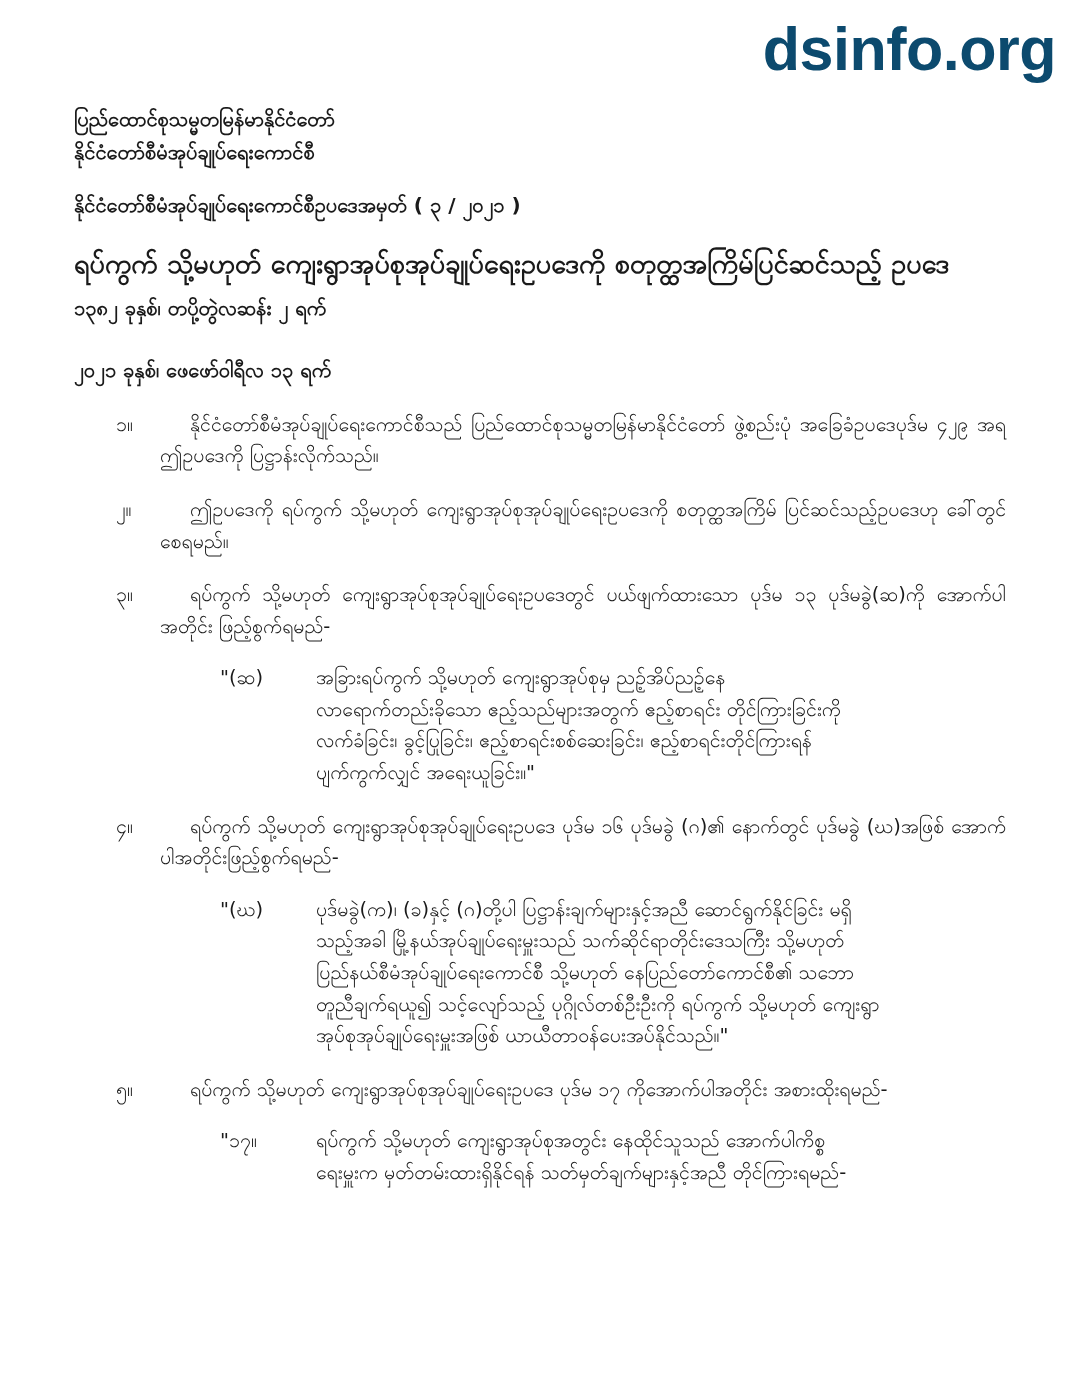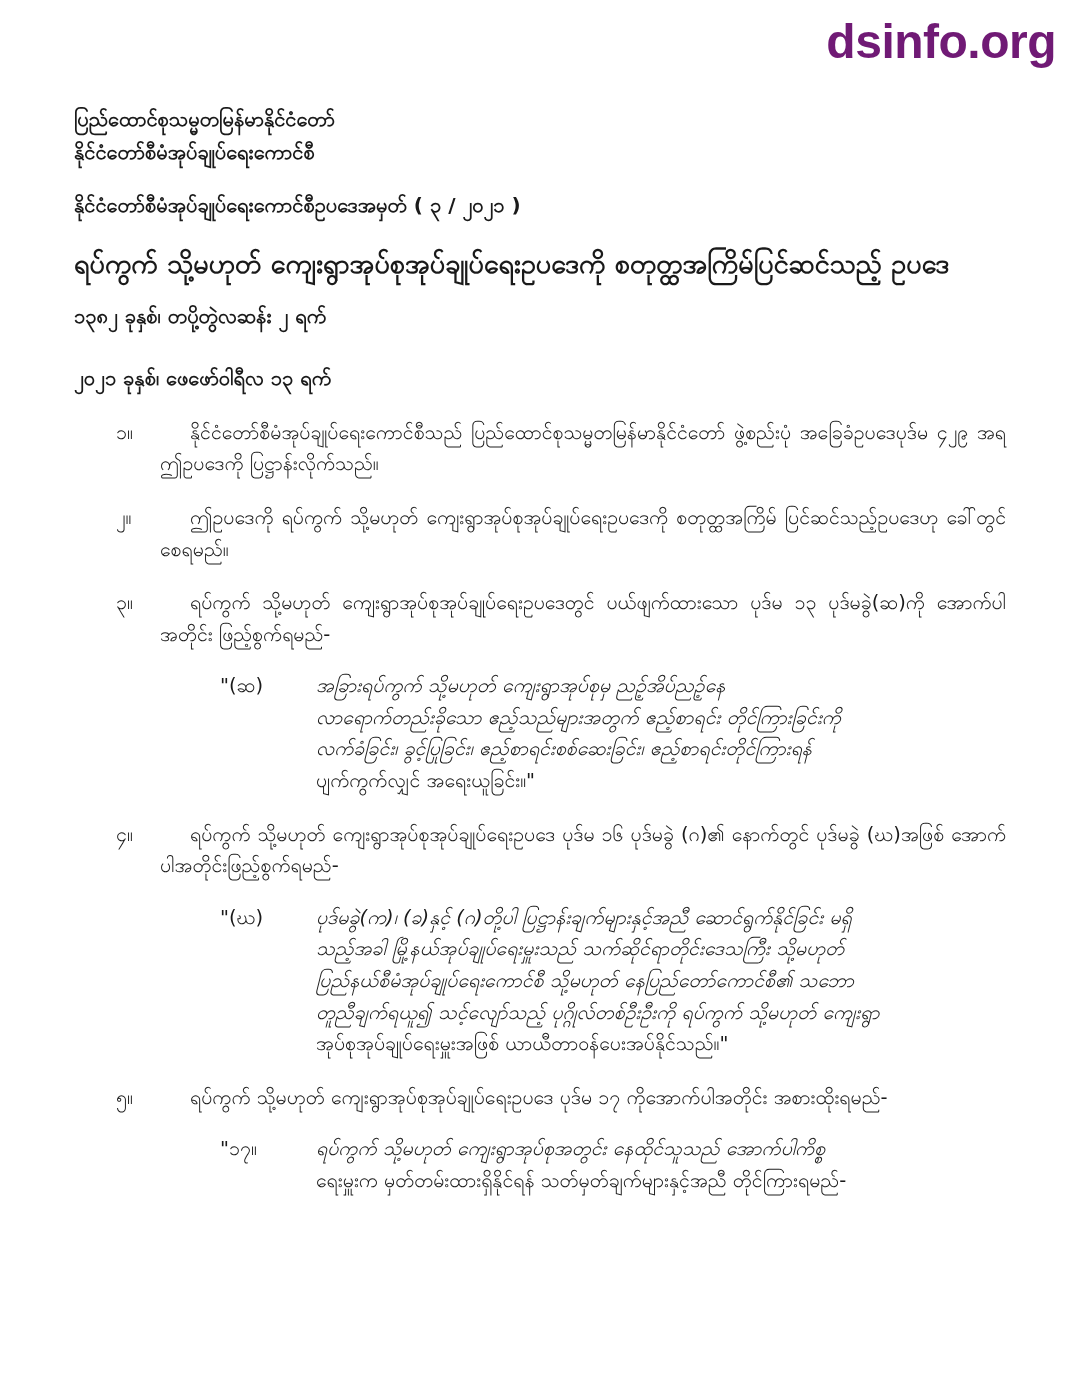--- a/index.html
+++ b/index.html
@@ -21,23 +21,23 @@
     width: 1080px;
     height: 1398px;
     box-sizing: border-box;
     padding: 0;
   }
 
   .watermark {
     position: absolute;
     top: 14px;
     right: 24px;
-    font-size: 48px;
+    font-size: 61px;
     font-weight: 700;
-    color: #701a75;
+    color: #0c4a6e;
     letter-spacing: -0.5px;
     font-family: "Liberation Sans", sans-serif;
   }
 
   .doc-body {
     padding: 104px 74px 0 74px;
   }
 
   .center {
     text-align: left;
@@ -54,21 +54,21 @@
     margin-top: 22px;
   }
 
   .title-line.wide {
     font-size: 27px;
   }
 
   .date-line {
     font-size: 20px;
     font-weight: 700;
-    margin-top: 18px;
+    margin-top: 10px;
   }
 
   .date-line.second {
     margin-top: 32px;
   }
 
   .para {
     margin-top: 22px;
     font-size: 19.5px;
     line-height: 1.62;
@@ -108,21 +108,20 @@
 
   .quote .qtxt {
     flex: 1 1 auto;
     text-align: justify;
     text-justify: inter-word;
   }
 
   .just {
     text-align: justify;
     text-justify: inter-word;
-    font-style: italic;
   }
 </style>
 </head>
 <body>
 
 <div class="page">
 
   <div class="watermark">dsinfo.org</div>
 
   <div class="doc-body">

